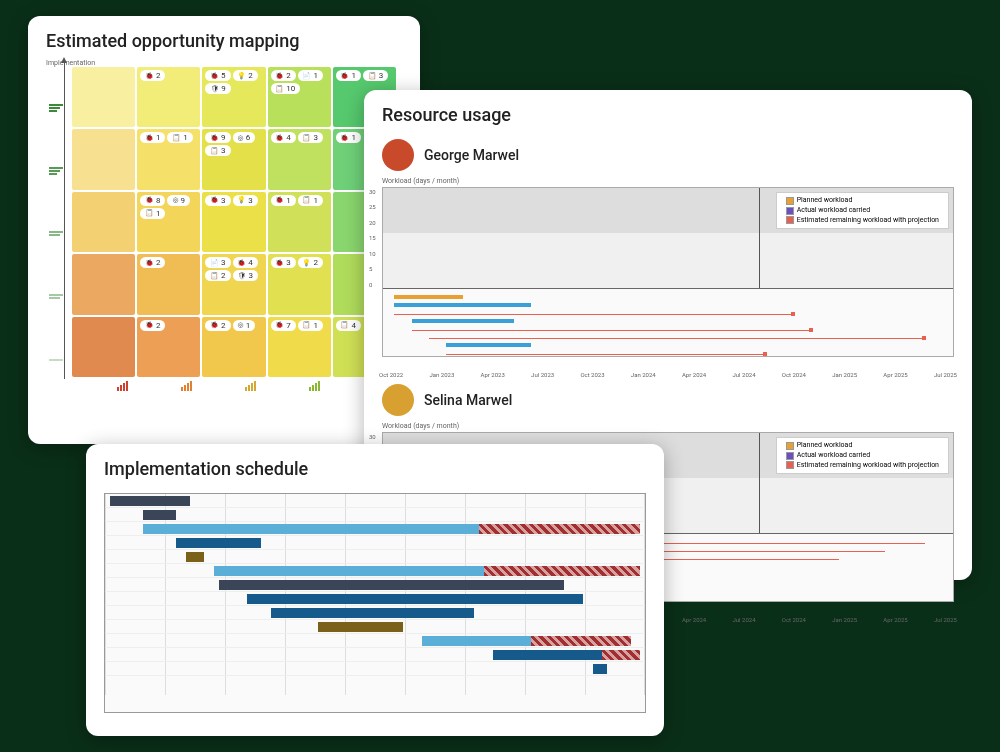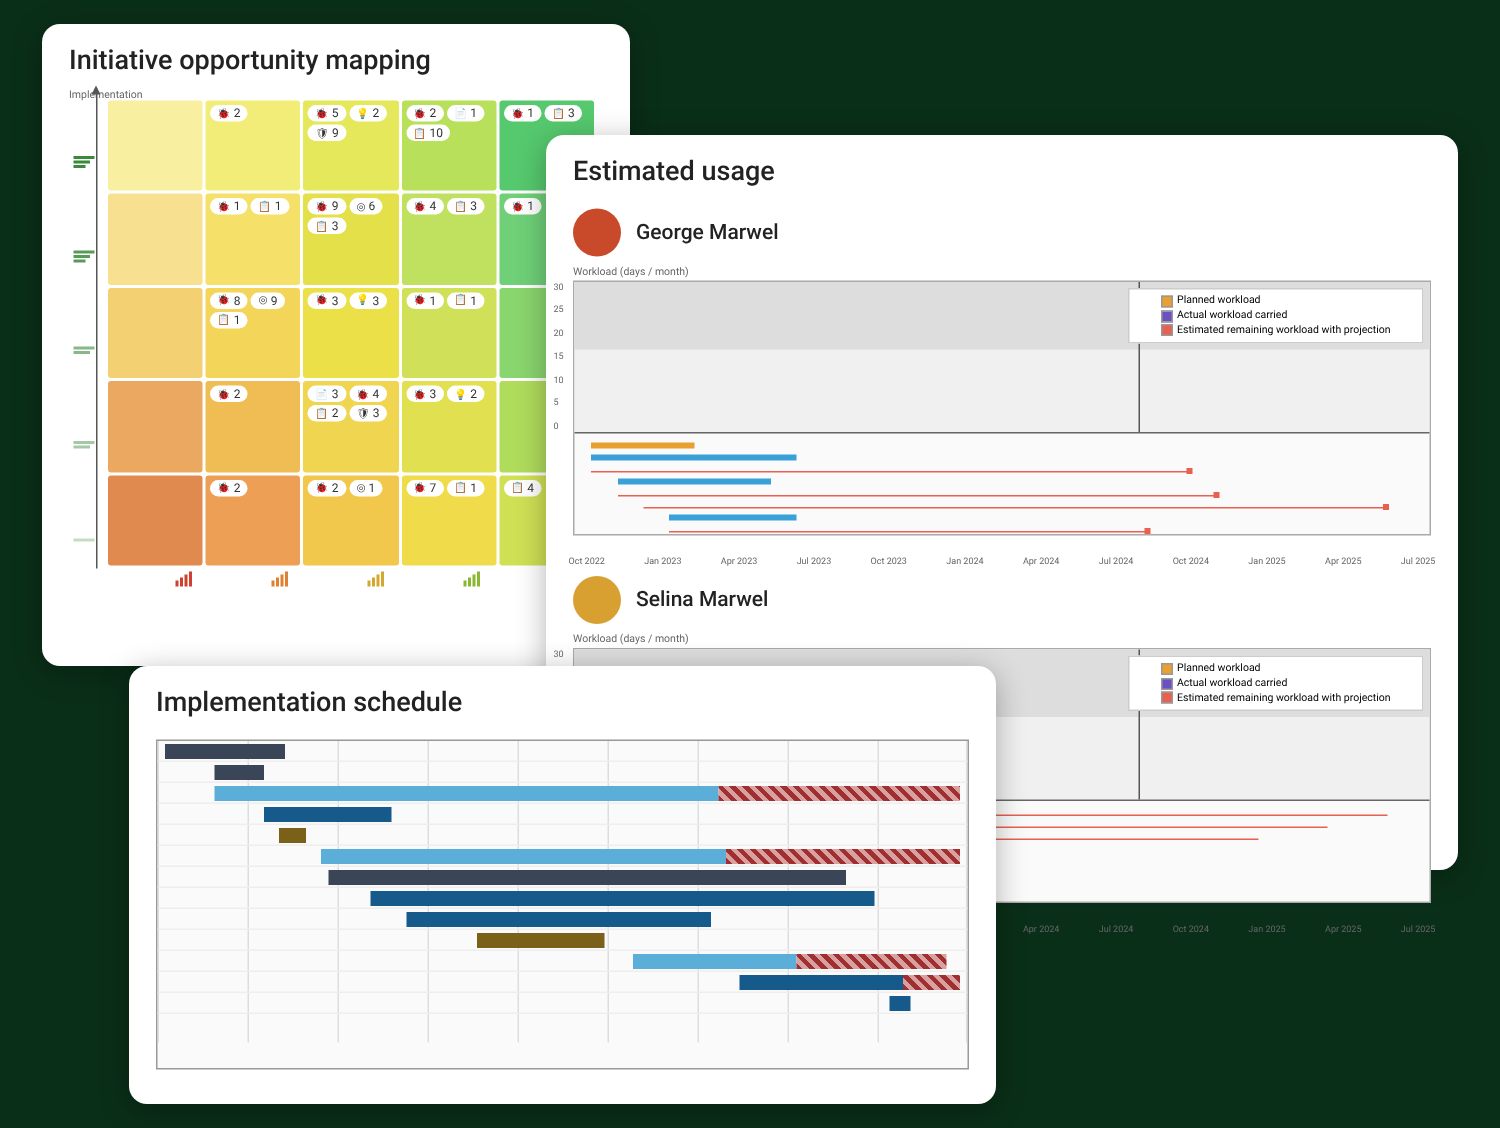--- a/index.html
+++ b/index.html
@@ -31,21 +31,21 @@
 
 
 .card-resource{left:364px;top:90px;width:608px;height:490px}
 .person-row{display:flex;align-items:center;gap:10px;padding:6px 18px}
 .avatar{width:32px;height:32px;border-radius:50%;display:inline-block}
 .person-name{font-size:14px;font-weight:500;color:#222}
 .chart-label-sm{font-size:7px;color:#666;padding:0 18px 2px}
 .resource-chart{margin:0 18px 12px;height:170px;border:1px solid #aaa;position:relative;background:#fafafa}
 .rc-grid-top{height:60%;border-bottom:1px solid #666;position:relative;background:#f0f0f0}
 .rc-grid-top .g-band{position:absolute;top:0;left:0;right:0;height:45%;background:#ddd}
-.rc-legend{position:absolute;right:4px;top:4px;background:#fff;border:1px solid #ccc;padding:3px 21px;font-size:7px;line-height:1.4;z-index:5}
+.rc-legend{position:absolute;right:4px;top:4px;background:#fff;border:1px solid #ccc;padding:3px 9px;font-size:7px;line-height:1.4;z-index:5}
 .rc-leg-row{display:flex;align-items:center;gap:3px}
 .rc-leg-sw{width:8px;height:8px;border:1px solid #999}
 .rc-yticks{position:absolute;left:-14px;top:0;height:100%;display:flex;flex-direction:column;justify-content:space-between;font-size:6px;color:#666}
 .rc-bars{position:absolute;bottom:0;left:15px;right:0;height:100%;display:flex;align-items:flex-end}
 .rc-timeline{height:40%;position:relative;padding:4px 0}
 .rc-tl-row{height:7px;margin:1px 0;position:relative}
 .rc-tl-bar{position:absolute;height:4px;top:1px}
 .rc-xticks{display:flex;justify-content:space-between;font-size:6px;color:#666;padding:2px 15px 0}
 
 
@@ -53,21 +53,21 @@
 .gantt-wrap{margin:6px 18px 10px;height:220px;border:1px solid #999;background:#fafafa;position:relative;overflow:hidden}
 .gantt-grid-v{position:absolute;top:0;bottom:17px;width:1px;background:#ddd}
 .gantt-row{height:14px;position:relative;border-bottom:1px solid #eee}
 .gantt-bar{position:absolute;height:10px;top:2px}
 .gantt-xticks{position:absolute;bottom:2px;left:0;right:0;display:flex;justify-content:space-around;font-size:7px;color:#666}
 </style>
 </head>
 <body>
 
 <div class="card card-initiative">
-  <div class="card-title">Initiative opportunity mapping</div>
+  <div class="card-title">Estimated opportunity mapping</div>
   <div class="axis-label-sm">Implementation</div>
   <div class="matrix-wrap">
     <div class="y-axis-col">
       <div class="y-icon">
           <span></span>
           <span></span>
           <span></span>
         </div>
       <div class="y-icon" style="opacity:.85">
           <span></span>
@@ -311,21 +311,21 @@
             <span style="background: rgb(72, 168, 48);"></span>
             <span style="background: rgb(72, 168, 48);"></span>
             <span style="background: rgb(72, 168, 48);"></span>
           </div>
         </div>
     </div>
   </div>
 </div>
 
 <div class="card card-resource">
-  <div class="card-title">Estimated usage</div>
+  <div class="card-title">Resource usage</div>
   <div id="resource-body">
       <div class="person-row">
         <span class="avatar" style="background:#c94a2a"></span>
         <span class="person-name">George Marwel</span>
       </div>
       <div class="chart-label-sm">Workload (days / month)</div>
       <div class="resource-chart">
         <div class="rc-grid-top">
           <div class="g-band"></div>
           <div class="rc-yticks">

